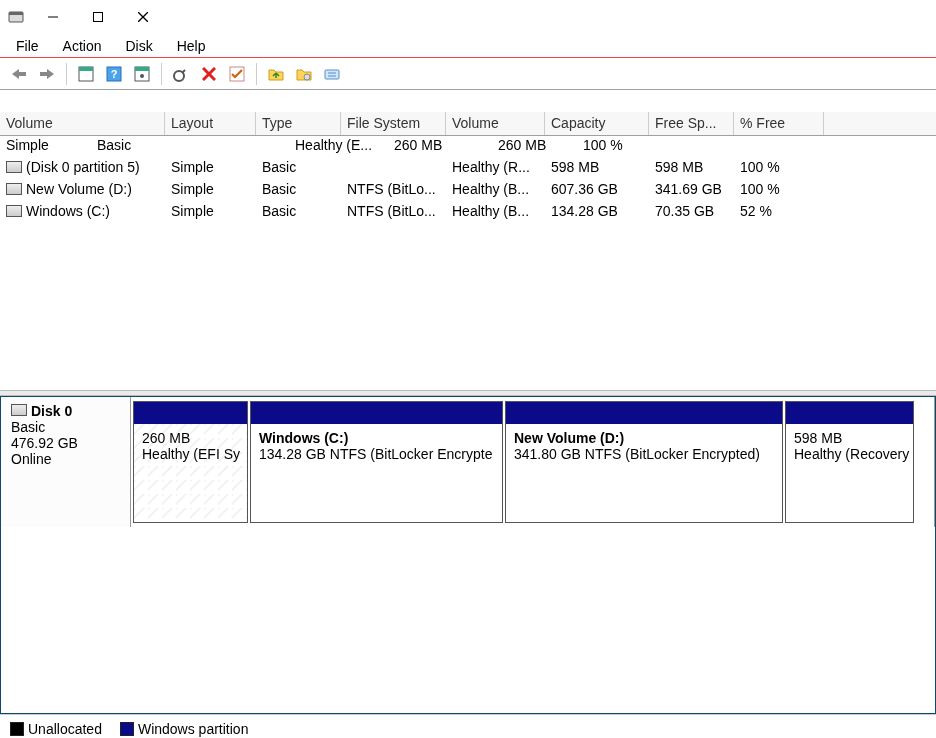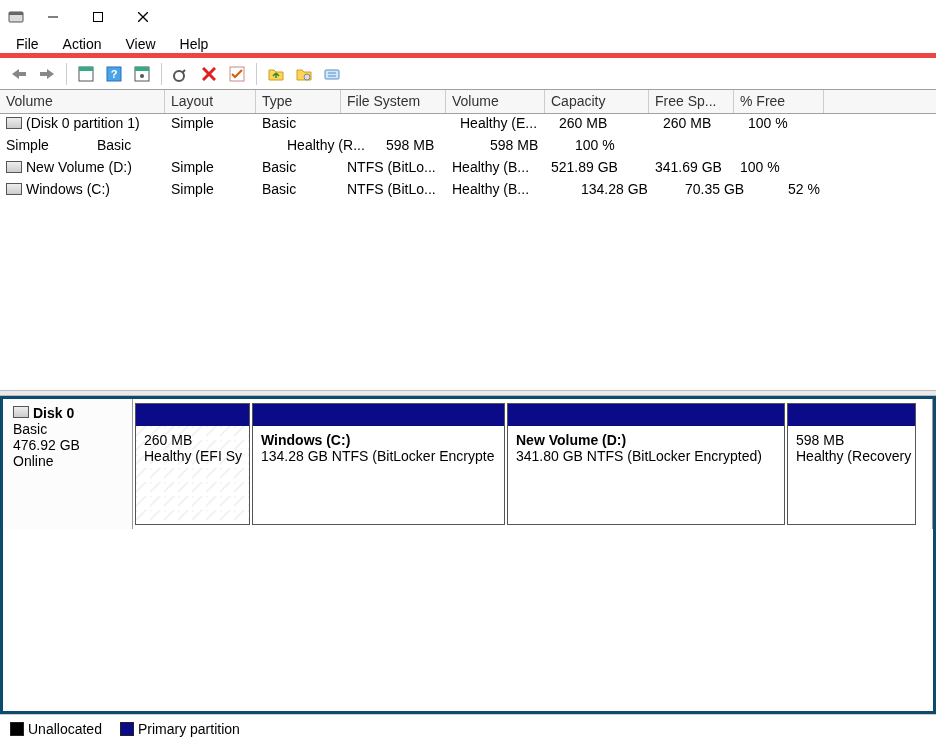--- a/index.html
+++ b/index.html
@@ -2,34 +2,34 @@
 <html><head>
 <meta charset="utf-8">
 <style>
   * { margin:0; padding:0; box-sizing:border-box; }
   html,body { width:936px; height:738px; font-family:"Segoe UI",Tahoma,sans-serif; font-size:14px; background:#fff; overflow:hidden; }
   .titlebar { height:34px; display:flex; align-items:center; padding-left:8px; }
   .titlebar .icon { width:16px; height:16px; margin-right:6px; display:flex; align-items:center; justify-content:center; }
   .titlebar .title { flex:1; font-size:14px; }
   .titlebar .controls { display:flex; }
   .titlebar .controls .btn { width:45px; height:30px; display:flex; align-items:center; justify-content:center; font-size:12px; }
-  .menubar { height:24px; display:flex; align-items:center; padding:0 6px; gap:4px; border-bottom:5px solid #ef4444; }
+  .menubar { height:24px; display:flex; align-items:center; padding:0 6px; gap:4px; border-bottom:1px solid #ef4444; }
   .menubar .mitem { padding:2px 10px; cursor:default; }
   .toolbar { height:32px; display:flex; align-items:center; padding:0 8px; gap:6px; border-bottom:1px solid #a0a0a0; }
   .toolbar .tbtn { width:22px; height:22px; display:flex; align-items:center; justify-content:center; font-size:14px; }
   .toolbar .sep { width:1px; height:22px; background:#ccc; margin:0 2px; }
-  .headerrow { display:flex; background:#f7f7f7; border-bottom:1px solid #a0a0a0; height:24px; }
+  .headerrow { display:flex; background:#f7f7f7; border-bottom:1px solid #a0a0a0; height:24px;margin-top:22px; }
   .headerrow .hcell { padding:3px 6px; border-right:1px solid #ccc; color:#333; font-size:14px; overflow:hidden; white-space:nowrap; }
   .datarow { display:flex; height:22px; }
   .datarow .dcell { padding:1px 6px; font-size:14px; overflow:hidden; white-space:nowrap; text-overflow:ellipsis; }
   .diskicon { width:16px; height:12px; display:inline-block; margin-right:4px; border:1px solid #555; background:linear-gradient(to bottom,#eee,#ccc); vertical-align:middle; position:relative; top:-1px;}
   .middle { height:calc(738px - 34px - 24px - 32px - 24px); display:flex; flex-direction:column; }
   .volarea { height:300px; overflow:auto; }
   .sashbar { height:6px; background:#eaeaea; border-top:1px solid #bbb; border-bottom:1px solid #bbb; cursor:row-resize;}
-  .graphical { flex:1; background:#fff; overflow:auto; padding:0; border:3px solid #0c4a6e;}
+  .graphical { flex:1; background:#fff; overflow:auto; padding:0; border:1px solid #0c4a6e;}
   .diskrow { display:flex; align-items:stretch; height:130px; }
   .diskhdr { width:130px; border-right:1px solid #999; padding:6px 10px; font-size:14px; background:#fcfcfc; }
   .diskhdr .disklabel { font-weight:bold; display:flex; align-items:center;}
   .diskpartitions { flex:1; display:flex; padding:4px 2px; gap:2px; border-right:1px solid #999;}
   .partition { border:1px solid #555; display:flex; flex-direction:column; min-width:0; }
   .partbar { height:22px; background:#0b0b8a; }
   .partbody { flex:1; padding:6px 8px; font-size:14px; overflow:hidden; white-space:nowrap; }
   .partbody .pname { font-weight:bold; }
   .hatched .partbody { background-image: linear-gradient(135deg,#f3f3f3 2px, transparent 2px, transparent 6px,#f3f3f3 6px,#f3f3f3 8px,transparent 8px,transparent 12px); background-size:14px 14px;}
   .legend { height:28px; border-top:1px solid #ccc; display:flex; align-items:center; padding:0 10px; font-size:14px; gap:18px;}
@@ -64,21 +64,21 @@
           <line x1="0" y1="0" x2="10" y2="10" stroke="#000" stroke-width="1.3"></line>
           <line x1="10" y1="0" x2="0" y2="10" stroke="#000" stroke-width="1.3"></line>
         </svg>
       </span>
   </div>
 </div>
 
 <div class="menubar">
   <span class="mitem">File</span>
   <span class="mitem">Action</span>
-  <span class="mitem">View</span>
+  <span class="mitem">Disk</span>
   <span class="mitem">Help</span>
 </div>
 
 <div class="toolbar">
   <span class="tbtn">
       <svg width="18" height="14" viewBox="0 0 18 14">
         <path d="M9 2 L2 7 L9 12 Z" fill="#888"></path>
         <rect x="9" y="5" width="7" height="4" fill="#888"></rect>
       </svg>
     </span>
@@ -157,57 +157,57 @@
       <div class="hcell" style="width:91px">Layout</div>
       <div class="hcell" style="width:85px">Type</div>
       <div class="hcell" style="width:105px">File System</div>
       <div class="hcell" style="width:99px">Volume</div>
       <div class="hcell" style="width:104px">Capacity</div>
       <div class="hcell" style="width:85px">Free Sp...</div>
       <div class="hcell" style="width:90px">% Free</div>
     </div>
     <div id="volrows">
         <div class="datarow">
-          <div class="dcell" style="width: 165px;"><span class="diskicon"></span><span>(Disk 0 partition 1)</span></div>
           <div class="dcell" style="width: 91px;">Simple</div>
           <div class="dcell" style="width: 85px;">Basic</div>
           <div class="dcell" style="width: 105px;"></div>
           <div class="dcell" style="width: 99px; margin-left: 8px;">Healthy (E...</div>
           <div class="dcell" style="width: 104px;">260 MB</div>
           <div class="dcell" style="width: 85px;">260 MB</div>
           <div class="dcell" style="width: 90px;">100 %</div>
         </div>
         <div class="datarow">
+          <div class="dcell" style="width: 165px;"><span class="diskicon"></span><span>(Disk 0 partition 5)</span></div>
           <div class="dcell" style="width: 91px;">Simple</div>
           <div class="dcell" style="width: 85px;">Basic</div>
           <div class="dcell" style="width: 105px;"></div>
           <div class="dcell" style="width: 99px;">Healthy (R...</div>
           <div class="dcell" style="width: 104px;">598 MB</div>
           <div class="dcell" style="width: 85px;">598 MB</div>
           <div class="dcell" style="width: 90px;">100 %</div>
         </div>
         <div class="datarow">
           <div class="dcell" style="width: 165px;"><span class="diskicon"></span><span>New Volume (D:)</span></div>
           <div class="dcell" style="width: 91px;">Simple</div>
           <div class="dcell" style="width: 85px;">Basic</div>
           <div class="dcell" style="width: 105px;">NTFS (BitLo...</div>
           <div class="dcell" style="width: 99px;">Healthy (B...</div>
-          <div class="dcell" style="width: 104px;">521.89 GB</div>
+          <div class="dcell" style="width: 104px;">607.36 GB</div>
           <div class="dcell" style="width: 85px;">341.69 GB</div>
           <div class="dcell" style="width: 90px;">100 %</div>
         </div>
         <div class="datarow">
           <div class="dcell" style="width: 165px;"><span class="diskicon"></span><span>Windows (C:)</span></div>
           <div class="dcell" style="width: 91px;">Simple</div>
           <div class="dcell" style="width: 85px;">Basic</div>
           <div class="dcell" style="width: 105px;">NTFS (BitLo...</div>
           <div class="dcell" style="width: 99px;">Healthy (B...</div>
-          <div class="dcell" style="width: 104px; margin-left: 30px;">134.28 GB</div>
+          <div class="dcell" style="width: 104px;">134.28 GB</div>
           <div class="dcell" style="width: 85px;">70.35 GB</div>
-          <div class="dcell" style="width: 90px; margin-left: 18px;">52 %</div>
+          <div class="dcell" style="width: 90px;">52 %</div>
         </div>
       </div>
   </div>
 
   <div class="sashbar"></div>
 
   <div class="graphical">
     <div class="diskrow">
       <div class="diskhdr">
         <div class="disklabel">
@@ -248,14 +248,14 @@
             </div>
           </div>
         </div>
     </div>
   </div>
 
 </div>
 
 <div class="legend">
   <span><span class="swatch black"></span><span>Unallocated</span></span>
-  <span><span class="swatch blue"></span><span>Primary partition</span></span>
+  <span><span class="swatch blue"></span><span>Windows partition</span></span>
 </div>
 
 </body></html>

